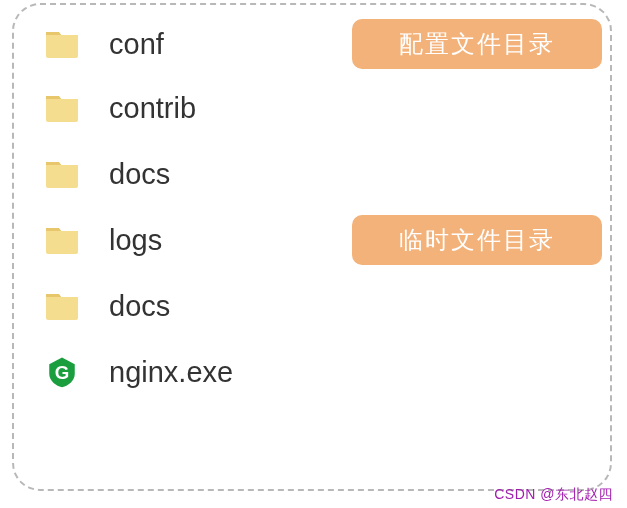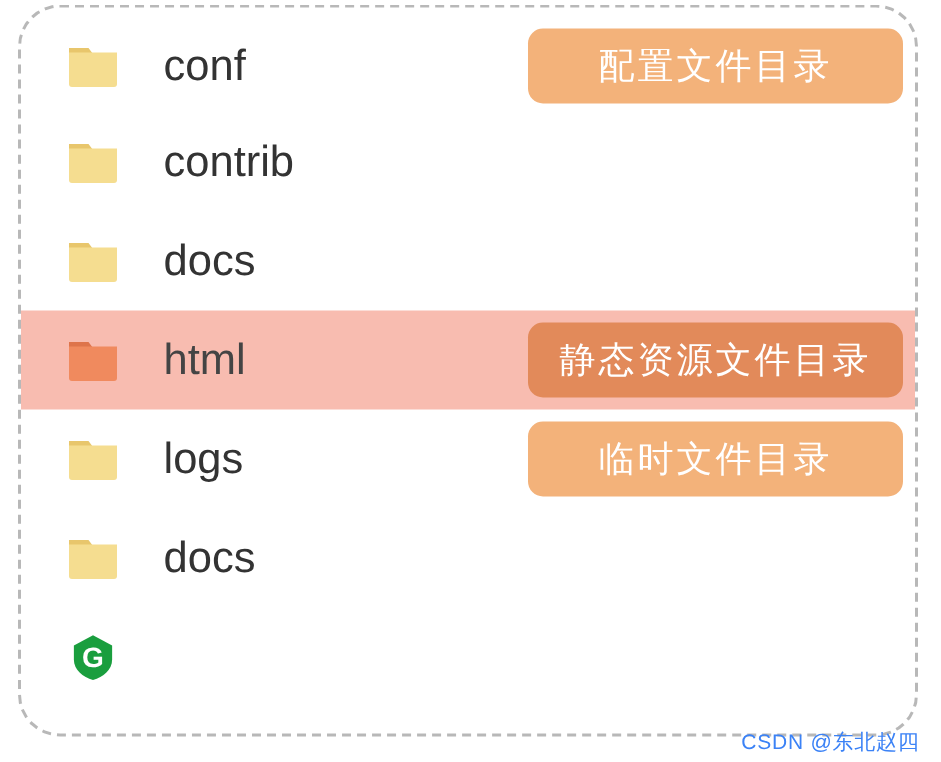--- a/index.html
+++ b/index.html
@@ -75,21 +75,21 @@
       align-items: center;
       justify-content: center;
     }
     .row-first { height: 70px; padding-top: 8px; }
     .row-last { height: 76px; padding-bottom: 10px; }
     .watermark {
       position: absolute;
       right: 14px;
       bottom: 4px;
       font-size: 14px;
-      color: #3b82f6;
+      color: #a21caf;
       letter-spacing: 0.5px;
     }
   </style>
 </head>
 <body>
 
 <div class="container">
 
   <div class="row row-first">
     <div class="icon-cell">
@@ -115,30 +115,20 @@
   <div class="row">
     <div class="icon-cell">
       <svg class="folder-svg" viewBox="0 0 34 30">
         <path class="tab" fill="#e8c66c" d="M1 3 h13 l3 4 h-16 z"></path>
         <path class="body" fill="#f5dd90" d="M1 6 h32 v21 a2 2 0 0 1 -2 2 h-28 a2 2 0 0 1 -2 -2 z"></path>
       </svg>
     </div>
     <div class="name-cell">docs</div>
   </div>
 
-  <div class="row selected">
-    <div class="icon-cell">
-      <svg class="folder-svg" viewBox="0 0 34 30">
-        <path class="tab" fill="#de744b" d="M1 3 h13 l3 4 h-16 z"></path>
-        <path class="body" fill="#f08a5e" d="M1 6 h32 v21 a2 2 0 0 1 -2 2 h-28 a2 2 0 0 1 -2 -2 z"></path>
-      </svg>
-    </div>
-    <div class="name-cell">html</div>
-    <div class="annotation dark">静态资源文件目录</div>
-  </div>
 
   <div class="row">
     <div class="icon-cell">
       <svg class="folder-svg" viewBox="0 0 34 30">
         <path class="tab" fill="#e8c66c" d="M1 3 h13 l3 4 h-16 z"></path>
         <path class="body" fill="#f5dd90" d="M1 6 h32 v21 a2 2 0 0 1 -2 2 h-28 a2 2 0 0 1 -2 -2 z"></path>
       </svg>
     </div>
     <div class="name-cell">logs</div>
     <div class="annotation">临时文件目录</div>
@@ -156,17 +146,18 @@
 
   <div class="row row-last">
     <div class="icon-cell">
       <div class="g-icon">
         <svg viewBox="0 0 40 40" width="34" height="34">
           <path fill="#1a9e3e" d="M20 3 L35 11 L35 22 C35 30 28 36 20 38 C12 36 5 30 5 22 L5 11 Z"></path>
           <text x="20" y="28" text-anchor="middle" fill="#fff" font-size="22" font-weight="bold" font-family="Arial">G</text>
         </svg>
       </div>
     </div>
+    <div class="name-cell">nginx.exe</div>
   </div>
 
 </div>
 
 <div class="watermark">CSDN @东北赵四</div>
 
 </body></html>

